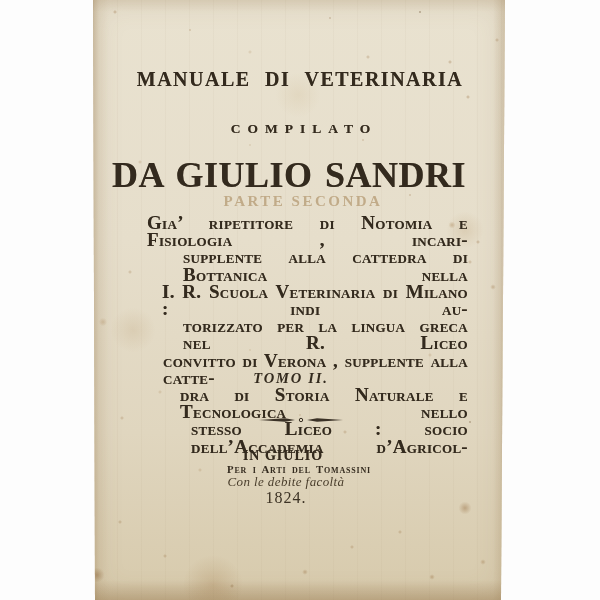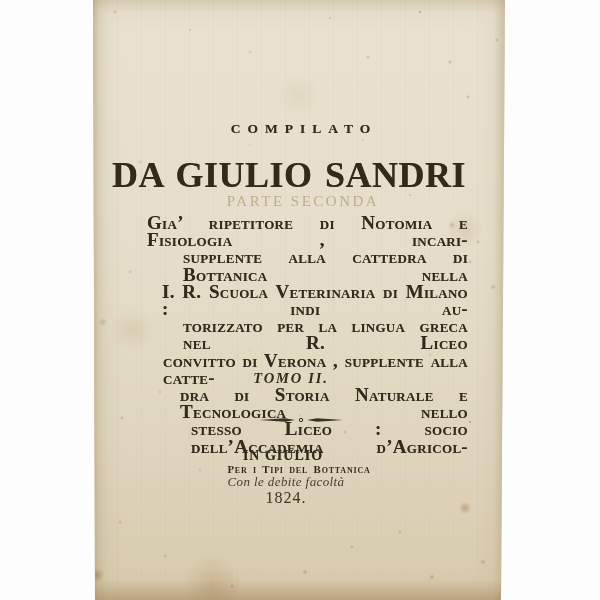--- a/index.html
+++ b/index.html
@@ -84,21 +84,21 @@
     transform:translateX(5px);
     text-shadow:0 0 .4px rgba(60,45,25,.5);
   }
   .author{
     top:154px;font-size:36px;font-weight:bold;
     letter-spacing:.5px;word-spacing:3px;
     transform:translateX(-10px);
     text-shadow:0 0 .6px rgba(60,45,25,.6);
   }
   .ghost{
-    top:193px;font-size:15px;font-weight:normal;
+    top:193px;font-size:15px;font-weight:bold;
     letter-spacing:2.5px;color:rgba(168,137,92,.60);
     filter:blur(.7px);
     transform:translateX(4px);
   }
   .bio{
     position:absolute;top:214px;left:54px;width:321px;
     font-size:19px;line-height:17.2px;
     font-variant:small-caps;letter-spacing:.3px;word-spacing:1.5px;
     text-shadow:0 0 .4px rgba(60,45,25,.45);
     font-weight:bold;
@@ -127,20 +127,21 @@
     top:489px;font-size:16px;letter-spacing:1px;color:#3d3325;
     transform:translateX(-13px);
   }
 </style>
 </head>
 <body>
 
 <div class="stage">
   <div class="page">
 
+    <div class="el title">MANUALE DI VETERINARIA</div>
 
     <div class="el compilato">COMPILATO</div>
 
     <div class="el author">DA GIULIO SANDRI</div>
 
     <div class="el ghost">PARTE SECONDA</div>
 
     <div class="bio">
       <div class="bio-line" style="margin-left:0">Gia’ ripetitore di Notomia e Fisiologia , incari-</div>
       <div class="bio-line" style="margin-left:36px">supplente alla cattedra di Bottanica nella</div>
@@ -156,20 +157,20 @@
     <div class="el ornament">
       <svg width="84" height="10" viewBox="0 0 84 10" xmlns="http://www.w3.org/2000/svg">
         <polygon points="0,5 26,3.3 36,5 26,6.7" fill="#3a3126"></polygon>
         <circle cx="42" cy="5" r="1.7" fill="none" stroke="#3a3126" stroke-width="1"></circle>
         <polygon points="48,5 58,3.3 84,5 58,6.7" fill="#3a3126"></polygon>
       </svg>
     </div>
 
     <div class="el place">IN GIULIO</div>
 
-    <div class="el printer">Per i Tipi del Bottanica</div>
+    <div class="el printer">Per i Arti del Tomassini</div>
 
     <div class="el privilege">Con le debite facoltà</div>
 
     <div class="el year">1824.</div>
 
   </div>
 </div>
 
 </body></html>

